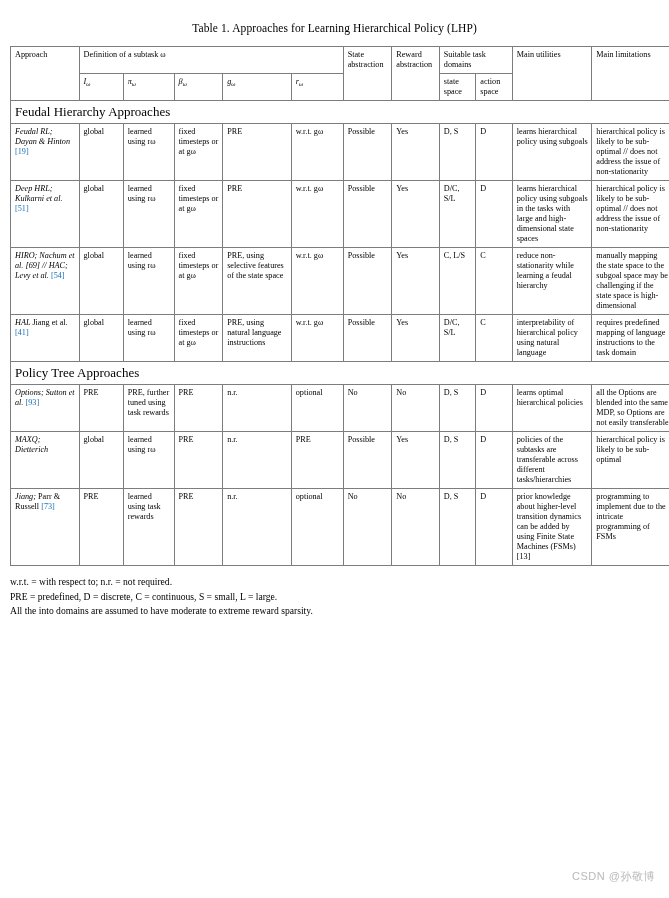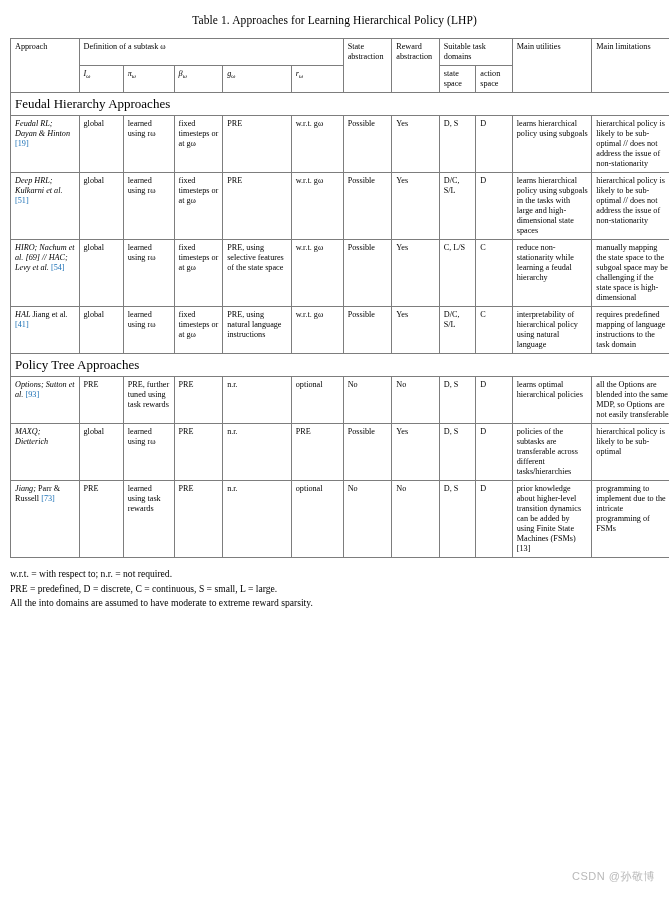--- a/index.html
+++ b/index.html
@@ -13,21 +13,21 @@
     font-family: "Liberation Serif", serif;
     color: #000000;
     position: relative;
     overflow: hidden;
   }
   .page {
     width: 669px;
     height: 898px;
     position: relative;
     box-sizing: border-box;
-    padding: 0 10px;
+    padding: 8px 10px;
   }
   .caption {
     text-align: center;
     font-size: 11.5px;
     padding-top: 14px;
     padding-bottom: 12px;
     letter-spacing: 0.1px;
   }
   table.lhp {
     border-collapse: collapse;

